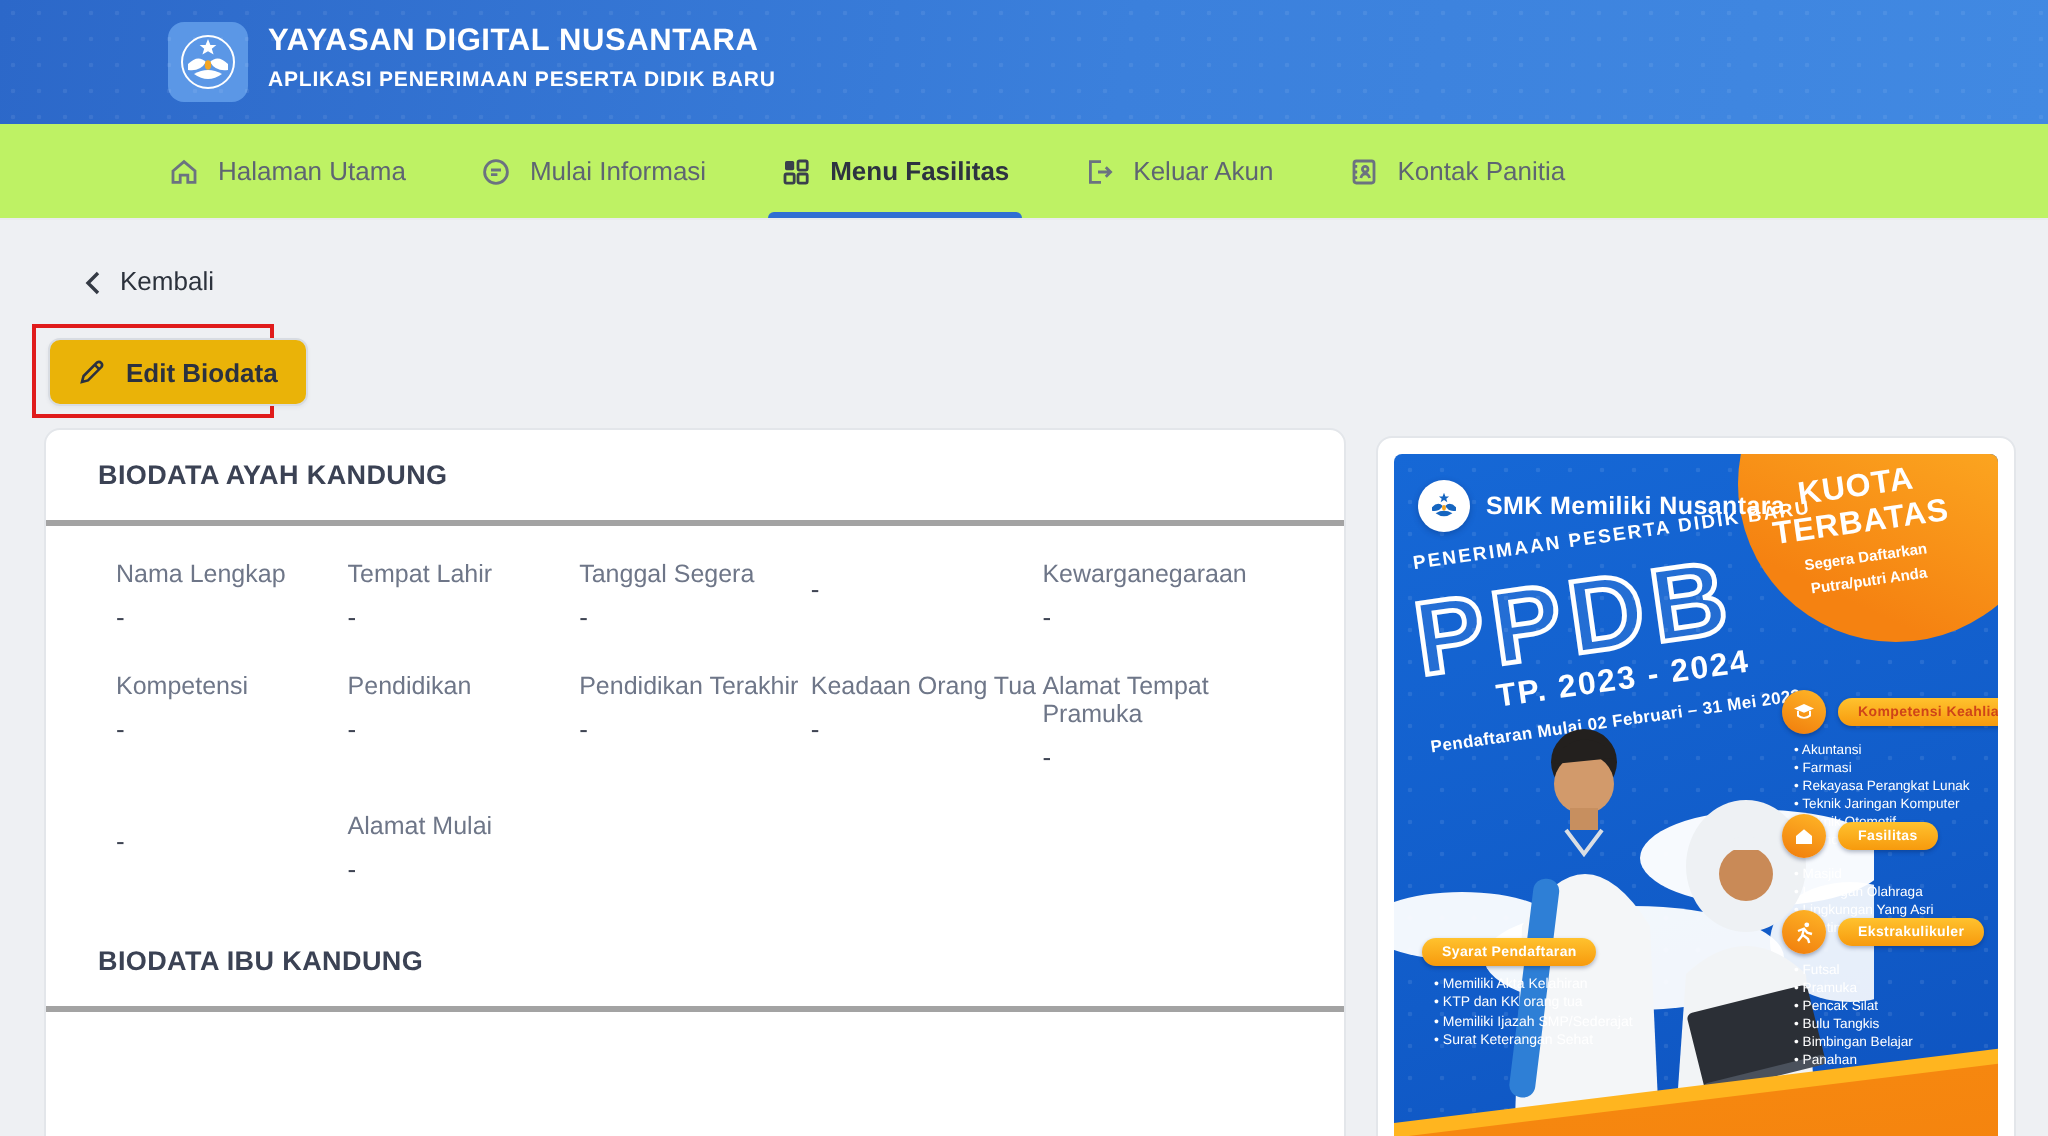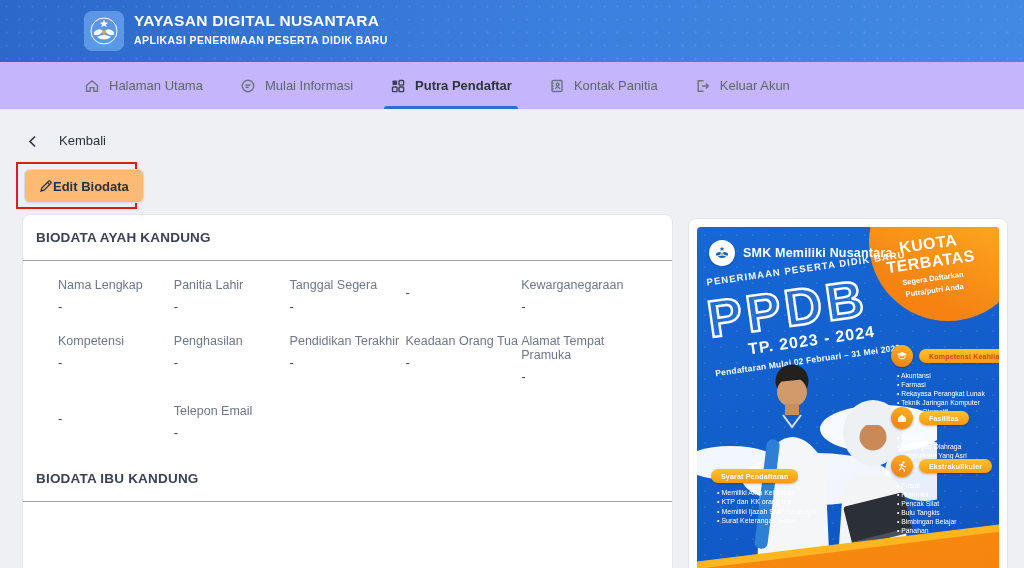--- a/index.html
+++ b/index.html
@@ -12,47 +12,47 @@
   .app-header::after { content:""; position:absolute; inset:0;
     background-image:radial-gradient(rgba(255,255,255,.07) 1px, transparent 1.3px);
     background-size:13px 13px; pointer-events:none; }
   .logo-tile { position:absolute; left:84px; top:11px; width:40px; height:40px;
     background:#5b97e6; border-radius:8px; display:flex; align-items:center; justify-content:center; }
   .header-text { position:absolute; left:134px; top:11px; color:#fff; }
   .header-title { font-size:15.5px; font-weight:bold; letter-spacing:.3px; line-height:20px; }
   .header-subtitle { font-size:10.5px; font-weight:600; letter-spacing:.4px; margin-top:3px; }
 
   
-  .nav { position:absolute; left:0; top:62px; width:1024px; height:48px; background:#c4b5fd;
+  .nav { position:absolute; left:0; top:62px; width:1024px; height:48px; background:#bef264;
     border-bottom:1px solid #e9ebee; display:flex; align-items:stretch; padding-left:84px; }
   .nav-item { display:flex; align-items:center; gap:9px; margin-right:37px; position:relative;
     font-size:13px; color:#5e6572; cursor:pointer; }
   .nav-item svg { stroke:#6b7280; }
   .nav-item.active { color:#2d3340; font-weight:600; }
   .nav-item.active svg { stroke:#3a404c; }
   .nav-item.active::after { content:""; position:absolute; left:-6px; right:-6px; bottom:0;
     height:3px; background:#2e6ed2; border-radius:3px 3px 0 0; }
 
   
-  .back-link { position:absolute; left:28px; top:133px; display:flex; align-items:flex-end; gap:22px;
+  .back-link { position:absolute; left:42px; top:133px; display:flex; align-items:flex-end; gap:9px;
     font-size:13px; color:#2c323c; cursor:pointer; }
 
   
   .highlight-box { position:absolute; left:16px; top:162px; width:121px; height:47px;
     border:2px solid #e01b1b; }
   .edit-btn { position:absolute; left:24px; top:169px; height:34px; padding:0 14px;
-    background:#fdba74; border:1px solid #d8dce2; border-radius:6px;
-    display:flex; align-items:center; gap:0; font-size:13px; font-weight:600; color:#2b3140;
+    background:#eab308; border:1px solid #d8dce2; border-radius:6px;
+    display:flex; align-items:center; gap:10px; font-size:13px; font-weight:600; color:#2b3140;
     box-shadow:0 1px 2px rgba(20,30,50,.05); cursor:pointer; }
 
   
   .biodata-card { position:absolute; left:22px; top:214px; width:651px; height:420px;
     background:#fff; border:1px solid #e3e6ea; border-radius:8px; overflow:hidden; }
-  .card-section-title { padding:15px 13px; font-size:13.5px; font-weight:bold; color:#3b4254;
-    letter-spacing:.2px; border-bottom:1px solid #a3a3a3; }
+  .card-section-title { padding:15px 26px; font-size:13.5px; font-weight:bold; color:#3b4254;
+    letter-spacing:.2px; border-bottom:3px solid #a3a3a3; }
   .fields-grid { display:grid; grid-template-columns:1fr 1fr 1fr 1fr 1fr; padding:17px 35px 10px;
     row-gap:20px; }
   .field-label { font-size:12.5px; color:#6e7688; }
   .field-value { font-size:13px; color:#3e4453; margin-top:7px; }
   .section2 { margin-top:6px; }
 
   
   .poster-card { position:absolute; left:688px; top:218px; width:320px; height:420px;
     background:#fff; border:1px solid #e3e6ea; border-radius:8px; padding:8px; }
   .poster { position:relative; width:100%; height:404px; border-radius:4px; overflow:hidden;
@@ -136,37 +136,37 @@
     </svg>
     <span>Mulai Informasi</span>
   </div>
   <div class="nav-item active">
     <svg width="16" height="16" viewBox="0 0 16 16" fill="none" stroke-width="1.4">
       <rect x="2.5" y="2.5" width="4.6" height="4.6" rx="0.8" fill="#3a404c" stroke="none"></rect>
       <rect x="9" y="2.5" width="4.6" height="4.6" rx="0.8"></rect>
       <rect x="2.5" y="9" width="4.6" height="4.6" rx="0.8"></rect>
       <rect x="9" y="9" width="4.6" height="4.6" rx="0.8"></rect>
     </svg>
-    <span>Putra Pendaftar</span>
+    <span>Menu Fasilitas</span>
+  </div>
+  <div class="nav-item">
+    <svg width="16" height="16" viewBox="0 0 16 16" fill="none" stroke-width="1.4">
+      <path d="M8.5 2.8H3.2v10.4h5.3"></path>
+      <path d="M7 8h6.3M10.9 5.6 13.3 8l-2.4 2.4"></path>
+    </svg>
+    <span>Keluar Akun</span>
   </div>
   <div class="nav-item">
     <svg width="16" height="16" viewBox="0 0 16 16" fill="none" stroke-width="1.4">
       <rect x="3" y="2.5" width="10" height="11" rx="1.2"></rect>
       <path d="M3 5.2h1.6M3 8h1.6M3 10.8h1.6"></path>
       <circle cx="8.6" cy="6.6" r="1.4"></circle>
       <path d="M6.4 11c.4-1.5 1.2-2.1 2.2-2.1s1.8.6 2.2 2.1"></path>
     </svg>
     <span>Kontak Panitia</span>
-  </div>
-  <div class="nav-item">
-    <svg width="16" height="16" viewBox="0 0 16 16" fill="none" stroke-width="1.4">
-      <path d="M8.5 2.8H3.2v10.4h5.3"></path>
-      <path d="M7 8h6.3M10.9 5.6 13.3 8l-2.4 2.4"></path>
-    </svg>
-    <span>Keluar Akun</span>
   </div>
 </div>
 
 <div class="back-link">
   <svg width="9" height="13" viewBox="0 0 9 13" fill="none" stroke="#343a44" stroke-width="1.7">
     <path d="M7 1.5 2 6.5l5 5"></path>
   </svg>
   <span>Kembali</span>
 </div>
 
@@ -180,59 +180,59 @@
 </button>
 
 <div class="biodata-card">
   <div class="card-section-title">BIODATA AYAH KANDUNG</div>
   <div class="fields-grid">
     <div class="field">
       <div class="field-label">Nama Lengkap</div>
       <div class="field-value">-</div>
     </div>
     <div class="field">
-      <div class="field-label">Panitia Lahir</div>
+      <div class="field-label">Tempat Lahir</div>
       <div class="field-value">-</div>
     </div>
     <div class="field">
       <div class="field-label">Tanggal Segera</div>
       <div class="field-value">-</div>
     </div>
     <div class="field">
       <div class="field-value">-</div>
     </div>
     <div class="field">
       <div class="field-label">Kewarganegaraan</div>
       <div class="field-value">-</div>
     </div>
     <div class="field">
       <div class="field-label">Kompetensi</div>
       <div class="field-value">-</div>
     </div>
     <div class="field">
-      <div class="field-label">Penghasilan</div>
+      <div class="field-label">Pendidikan</div>
       <div class="field-value">-</div>
     </div>
     <div class="field">
       <div class="field-label">Pendidikan Terakhir</div>
       <div class="field-value">-</div>
     </div>
     <div class="field">
       <div class="field-label">Keadaan Orang Tua</div>
       <div class="field-value">-</div>
     </div>
     <div class="field">
       <div class="field-label">Alamat Tempat Pramuka</div>
       <div class="field-value">-</div>
     </div>
     <div class="field">
       <div class="field-value">-</div>
     </div>
     <div class="field">
-      <div class="field-label">Telepon Email</div>
+      <div class="field-label">Alamat Mulai</div>
       <div class="field-value">-</div>
     </div>
   </div>
   <div class="card-section-title section2">BIODATA IBU KANDUNG</div>
 </div>
 
 <div class="poster-card">
   <div class="poster">
 
     <div class="orange-circle"></div>

